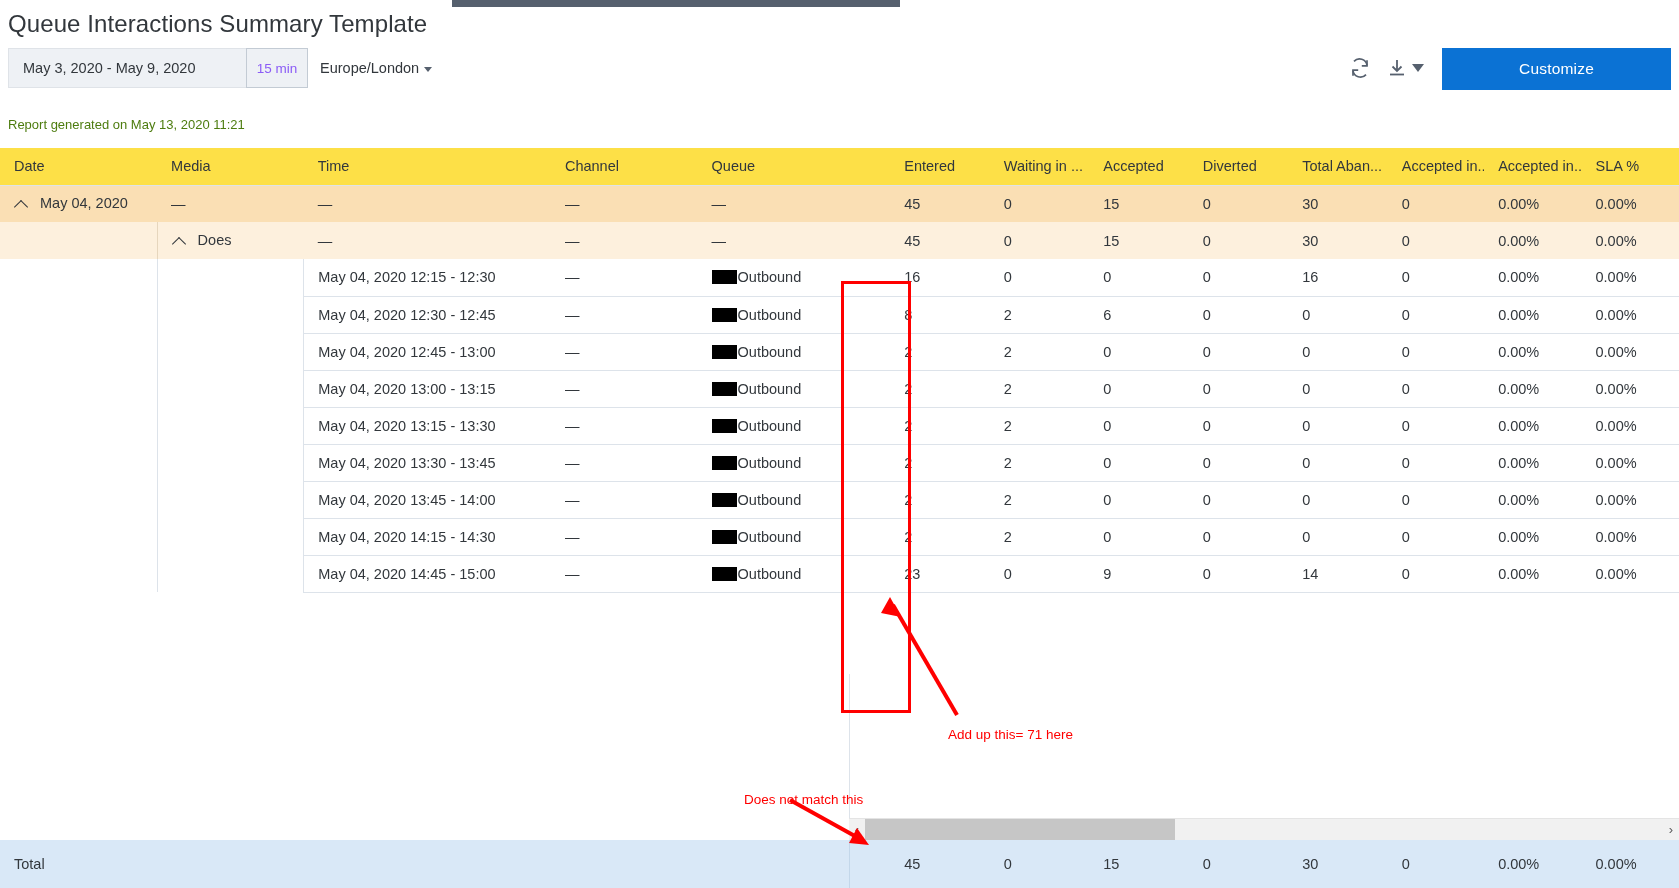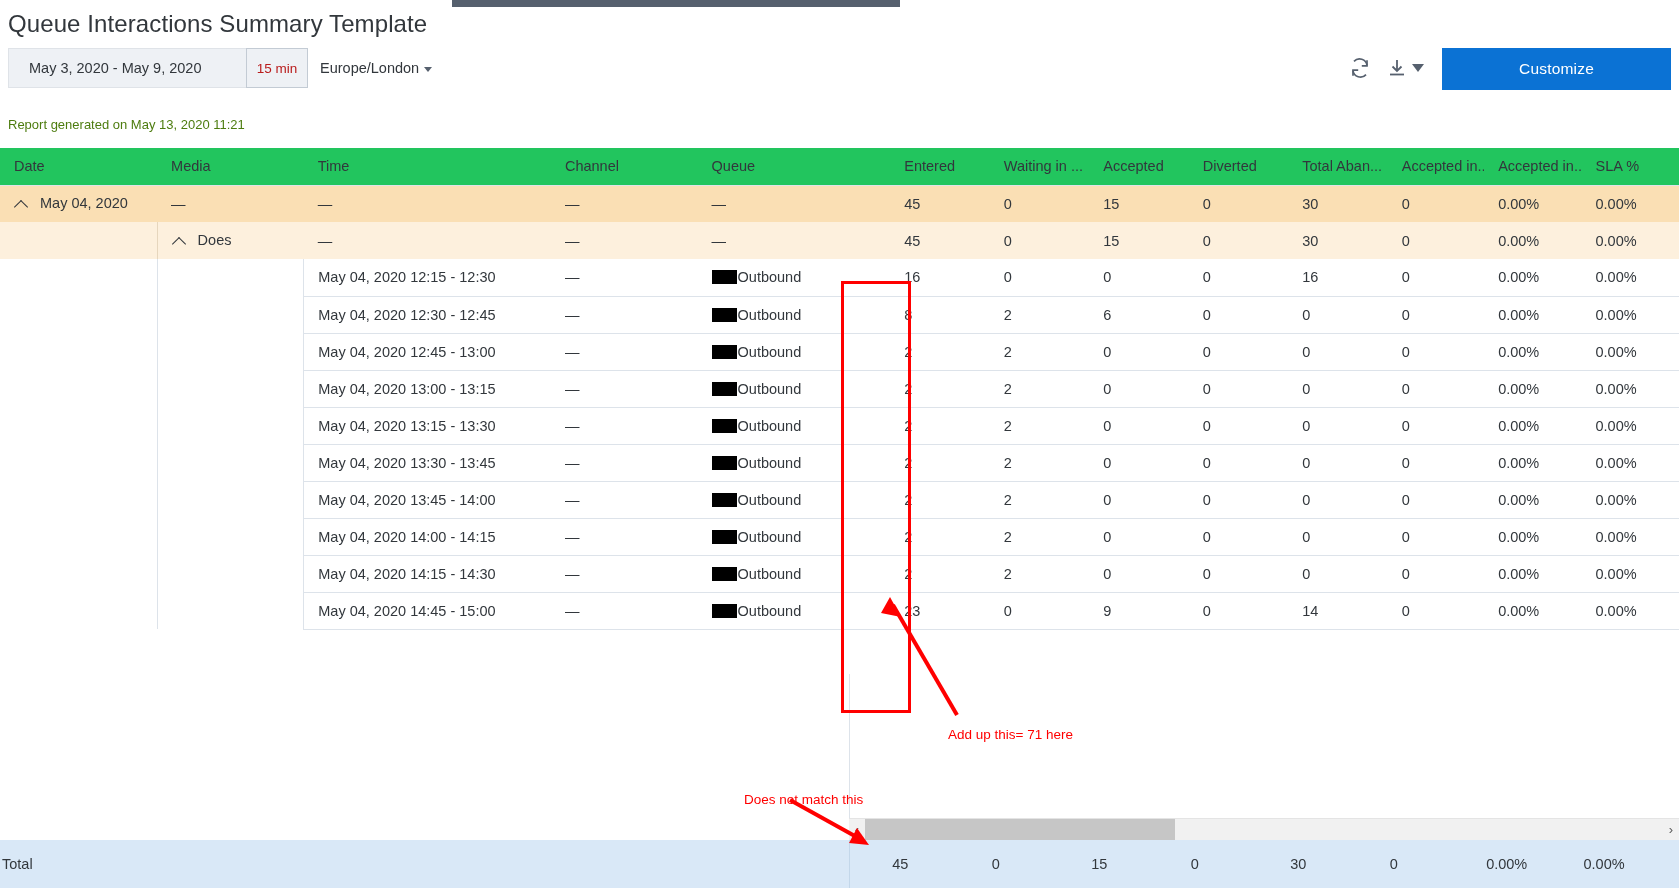--- a/index.html
+++ b/index.html
@@ -24,28 +24,28 @@
     position: absolute; left: 8px; top: 10px;
     font-size: 24px; font-weight: 400; color: #32373c;
     letter-spacing: .1px;
   }
 
   
   .control-bar { position: absolute; left: 0; top: 48px; width: 1679px; height: 42px; }
   .date-range {
     position: absolute; left: 8px; top: 0; width: 242px; height: 40px;
     background: #eef1f5; border: 1px solid #dfe3e8;
-    display: flex; align-items: center; padding-left: 20px;
+    display: flex; align-items: center; padding-left: 14px;
     font-size: 14.5px; color: #32373c; cursor: pointer;
   }
   .interval-box {
     position: absolute; left: 246px; top: 0; width: 62px; height: 40px;
     background: #eef1f5; border: 1px solid #c3cbd4;
     display: flex; align-items: center; justify-content: center;
-    font-size: 13.5px; color: #b91c1c; cursor: pointer;
+    font-size: 13.5px; color: #8b5cf6; cursor: pointer;
   }
   .timezone {
     position: absolute; left: 320px; top: 0; height: 40px;
     display: flex; align-items: center; gap: 5px;
     font-size: 14.5px; color: #32373c; cursor: pointer;
   }
   .caret-down {
     width: 0; height: 0; border-left: 4px solid transparent;
     border-right: 4px solid transparent; border-top: 5px solid #56606e;
     display: inline-block; margin-top: 3px;
@@ -79,21 +79,21 @@
 
   
   .table-wrap { position: absolute; left: 0; top: 148px; width: 1679px; }
   table.grid { border-collapse: collapse; width: 1679px; table-layout: fixed; }
   table.grid th, table.grid td {
     text-align: left; font-weight: 400;
     font-size: 14.5px; color: #32373c;
     padding: 0 0 0 14px; height: 37px; white-space: nowrap; overflow: hidden;
   }
   thead th {
-    background: #22c55e; height: 42px; font-size: 14.5px; color: #32373c;
+    background: #fde047; height: 42px; font-size: 14.5px; color: #32373c;
     border-bottom: 1px solid #dfe3e8; cursor: pointer;
   }
   
   .c-date   { width: 150px; }
   .c-media  { width: 140px; }
   .c-time   { width: 236px; }
   .c-chan   { width: 140px; }
   .c-queue  { width: 184px; }
   .c-num    { width: 95px; }
   .c-num2   { width: 92px; }
@@ -151,21 +151,21 @@
     background: #c6c6c6; cursor: pointer;
   }
 
   
   .total-row {
     position: absolute; left: 0; top: 840px; width: 1679px; height: 48px;
     background: #d9e8f7;
   }
   table.total-grid { border-collapse: collapse; width: 1679px; table-layout: fixed; }
   table.total-grid td {
-    height: 47px; padding: 0 0 0 2px; font-size: 14.5px; color: #32373c;
+    height: 47px; padding: 0 0 0 14px; font-size: 14.5px; color: #32373c;
     text-align: left; white-space: nowrap;
   }
   .total-div {
     position: absolute; left: 849px; top: 840px; width: 1px; height: 48px;
     background: #c3d7ea;
   }
 
   
   .overlay { position: absolute; left: 0; top: 0; width: 1679px; height: 752px; pointer-events: none; }
   .anno-text {
@@ -393,35 +393,20 @@
             <td>0</td>
             <td>0</td>
             <td>0</td>
             <td>0</td>
             <td>0.00%</td>
             <td>0.00%</td>
           </tr>
           <tr class="leaf">
             <td class="empty-date"></td>
             <td class="empty-media"></td>
-            <td>May 04, 2020 14:00 - 14:15</td>
-            <td>—</td>
-            <td><span class="redact"></span><span>Outbound</span></td>
-            <td>2</td>
-            <td>2</td>
-            <td>0</td>
-            <td>0</td>
-            <td>0</td>
-            <td>0</td>
-            <td>0.00%</td>
-            <td>0.00%</td>
-          </tr>
-          <tr class="leaf">
-            <td class="empty-date"></td>
-            <td class="empty-media"></td>
             <td>May 04, 2020 14:15 - 14:30</td>
             <td>—</td>
             <td><span class="redact"></span><span>Outbound</span></td>
             <td>2</td>
             <td>2</td>
             <td>0</td>
             <td>0</td>
             <td>0</td>
             <td>0</td>
             <td>0.00%</td>

